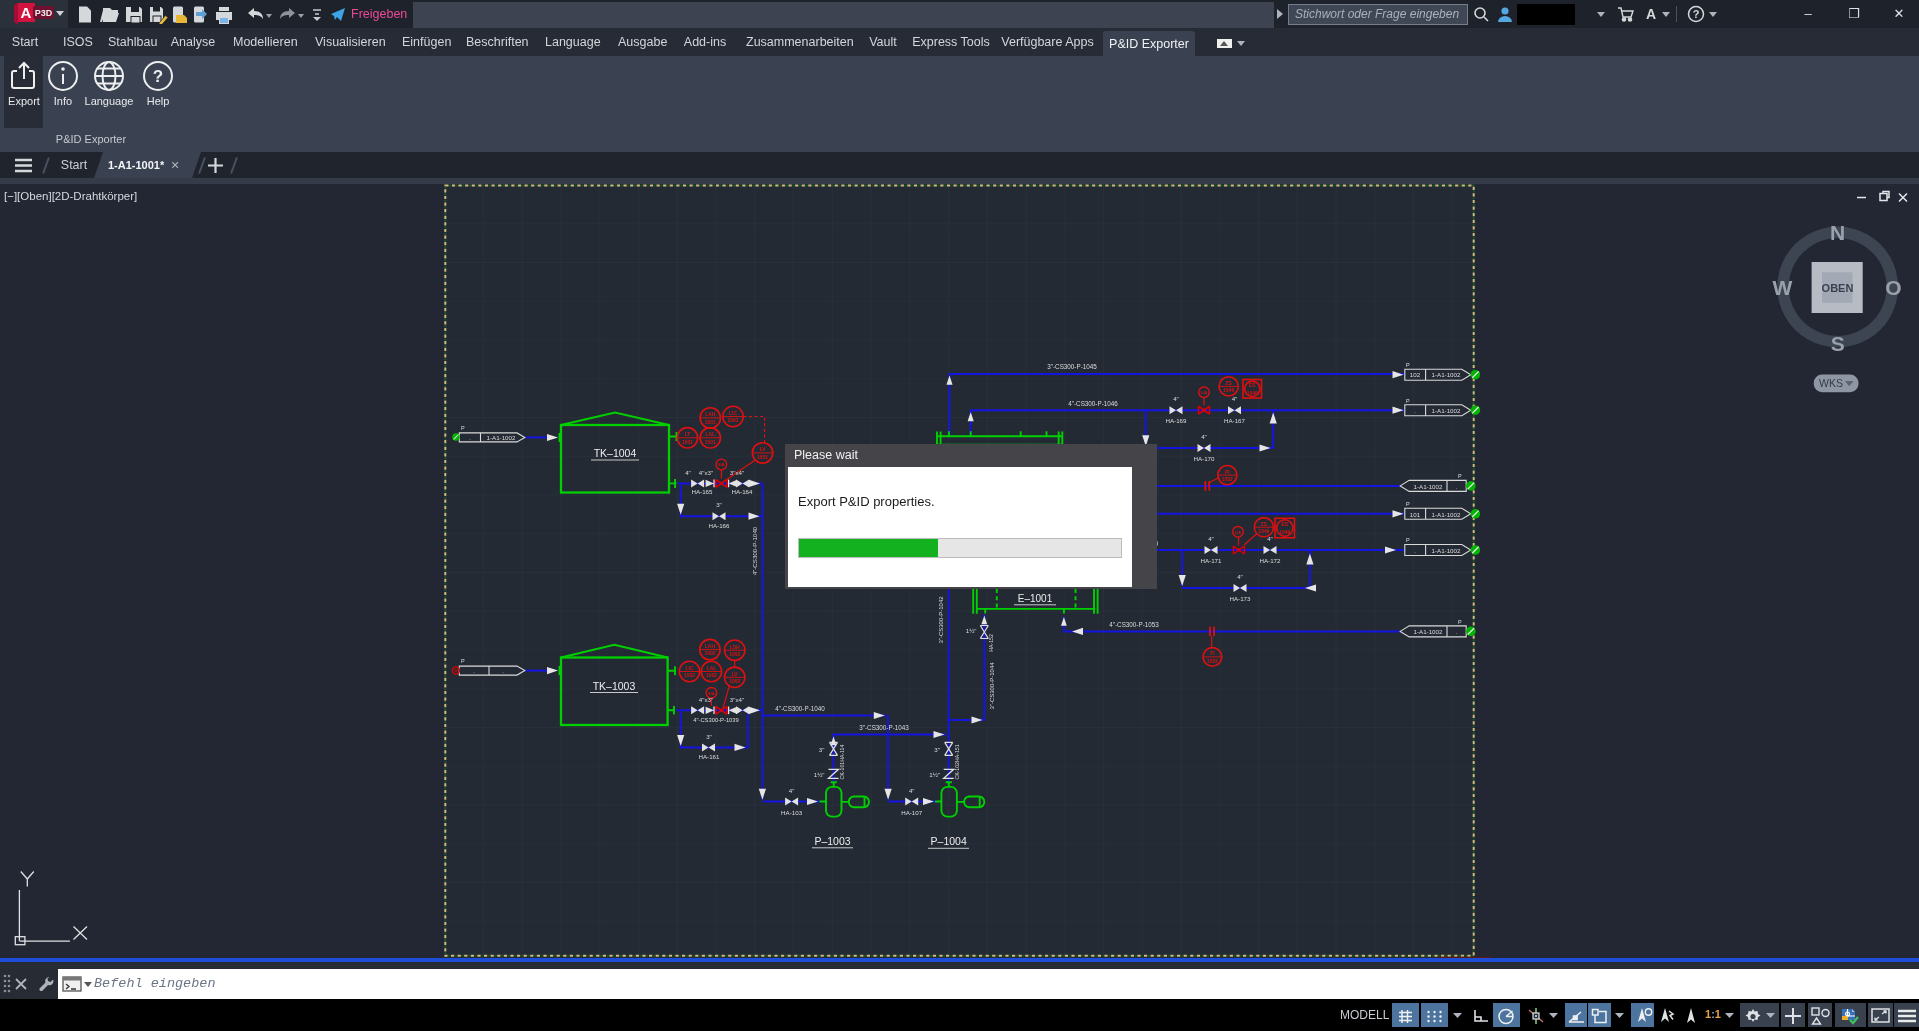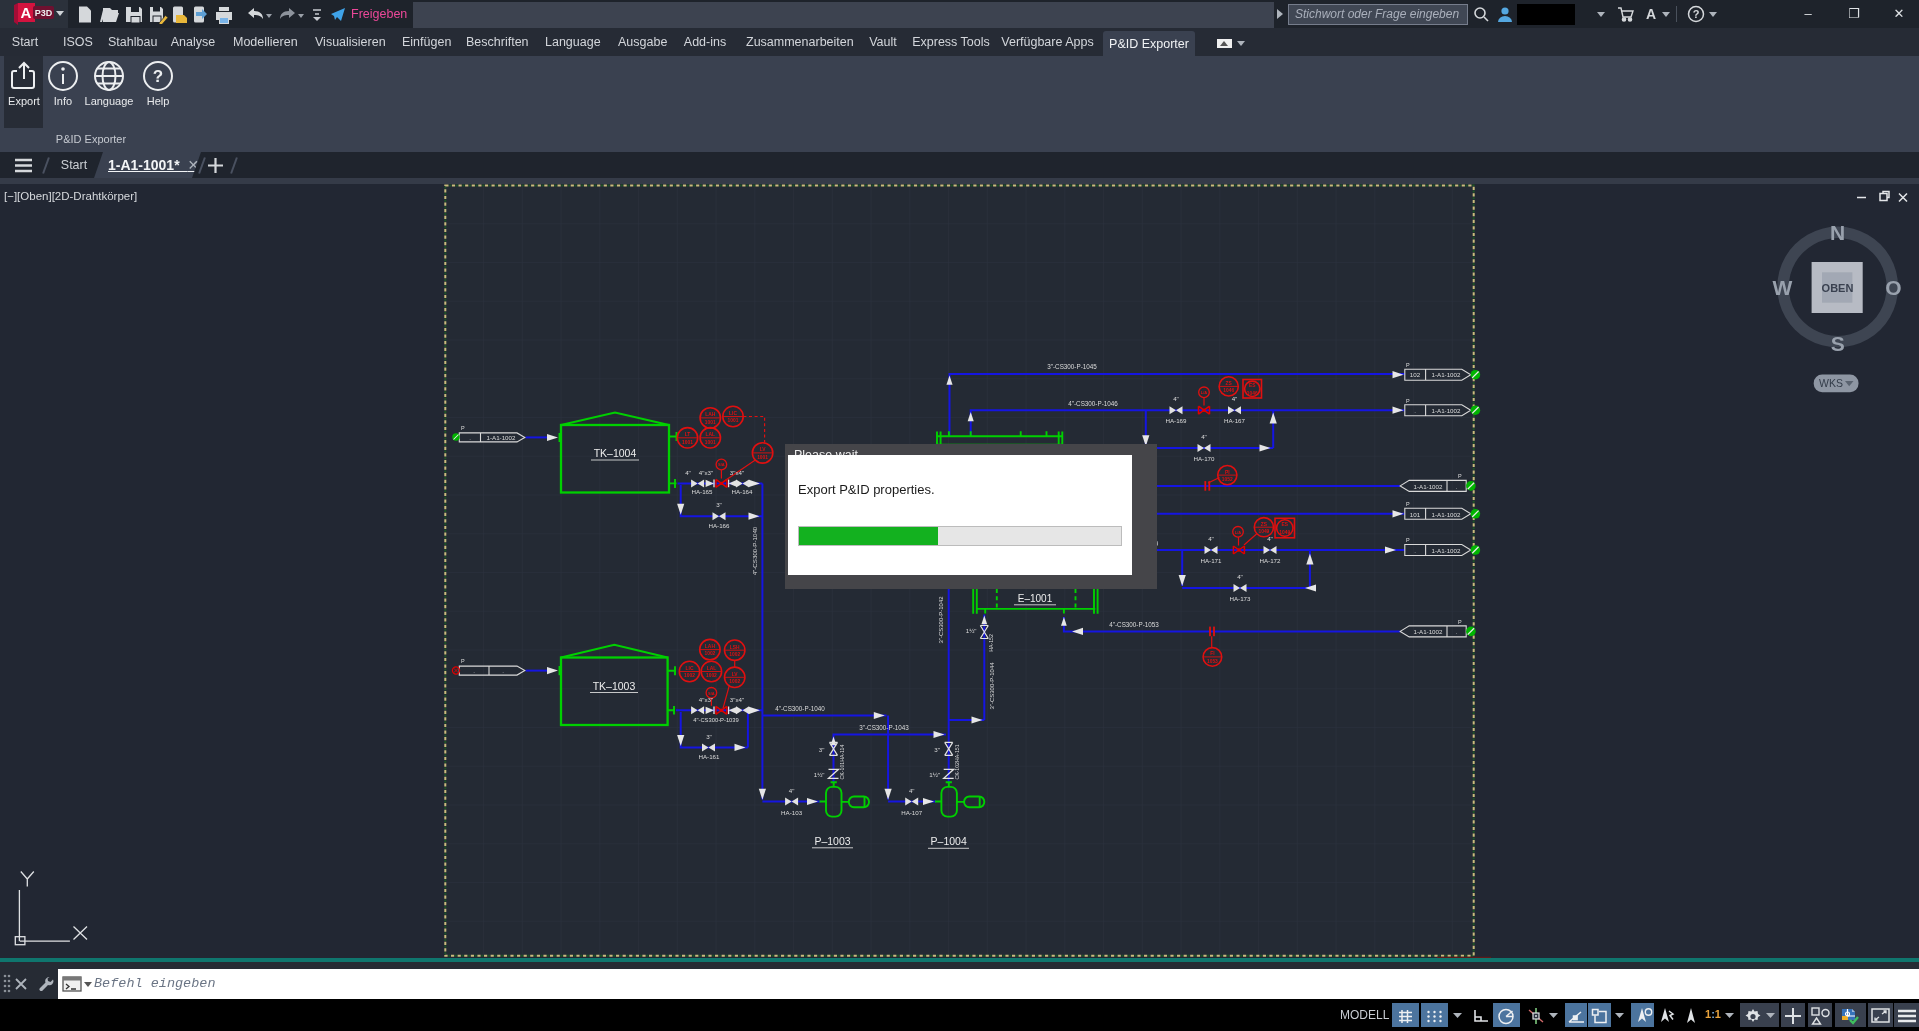--- a/index.html
+++ b/index.html
@@ -18,33 +18,33 @@
   .mitem { position:absolute; top:0; height:28px; line-height:29px; color:#d3d6db; font-size:12.5px; text-align:center; }
   #mactive { position:absolute; left:1103px; top:3px; width:92px; height:25px; background:#3a4150; border-radius:3px 3px 0 0; color:#f0f2f4; font-size:12.5px; text-align:center; line-height:26px; }
   
   #ribbon { position:absolute; left:0; top:56px; width:1919px; height:96px; background:#3a4150; }
   #exportbtn { position:absolute; left:4px; top:0px; width:39px; height:72px; background:#272c36; }
   .rlabel { position:absolute; top:39px; width:60px; text-align:center; color:#e8eaec; font-size:11px; }
   #grouplabel { position:absolute; left:0px; top:77px; width:182px; text-align:center; color:#c6cad1; font-size:11px; }
   
   #filetabs { position:absolute; left:0; top:152px; width:1919px; height:32px; background:#1f242d; }
   #starttab { position:absolute; left:52px; top:0; width:44px; height:26px; color:#ccd0d5; font-size:12.5px; text-align:center; line-height:27px; }
-  #activetab { position:absolute; left:94px; top:0; width:107px; height:26px; background:#3a4150; color:#f2f4f6; font-size:14px; font-weight:bold; text-align:left; line-height:27px; padding-left:14px; clip-path:polygon(9px 0px, 107px 0px, 98px 26px, 0px 26px);text-decoration:underline; }
+  #activetab { position:absolute; left:94px; top:0; width:107px; height:26px; background:#3a4150; color:#f2f4f6; font-size:11px; font-weight:bold; text-align:left; line-height:27px; padding-left:14px; clip-path:polygon(9px 0px, 107px 0px, 98px 26px, 0px 26px); }
   .slash { position:absolute; top:5px; width:2px; height:17px; background:#4a5160; transform:rotate(20deg); }
   
   #canvas { position:absolute; left:0; top:184px; width:1919px; height:778px; background:#222733; }
   
   #dialog { position:absolute; left:785px; top:444px; width:372px; height:145px; background:#454549; }
   #dlgtitle { position:absolute; left:9px; top:3px; color:#f0f0f0; font-size:12.5px; line-height:16px; }
-  #dlgbody { position:absolute; left:3px; top:11px; width:344px; height:120px; background:#ffffff; }
+  #dlgbody { position:absolute; left:3px; top:23px; width:344px; height:120px; background:#ffffff; }
   #dlgtext { position:absolute; left:10px; top:27px; color:#1b1b1b; font-size:13px; }
   #pbar { position:absolute; left:10px; top:71px; width:324px; height:20px; background:#e6e6e6; border:1px solid #bcbcbc; }
   #pfill { position:absolute; left:0; top:0; width:139px; height:18px; background:#13b11f; }
   
-  #cmdwrap { position:absolute; left:0; top:958px; width:1919px; height:41px; background:#262b34; border-top:4px solid #0f766e; }
+  #cmdwrap { position:absolute; left:0; top:958px; width:1919px; height:41px; background:#262b34; border-top:4px solid #1d4ed8; }
   #cmdinput { position:absolute; left:58px; top:7px; width:1861px; height:32px; background:#ffffff; }
   #cmdtext { position:absolute; left:36px; top:7px; color:#6b7585; font-size:13.5px; font-style:italic; font-family:"Liberation Mono", monospace; }
   
   #statusbar { position:absolute; left:0; top:999px; width:1919px; height:40px; background:#000000;text-decoration:underline; }
   #modell { position:absolute; left:1340px; top:0; height:32px; line-height:33px; color:#c8ccd2; font-size:12px; }
   .stile { position:absolute; top:4px; height:24px; }
   .blue { background:#4c749e; }
   .gray2 { background:#39404e; }
 </style>
 </head>

